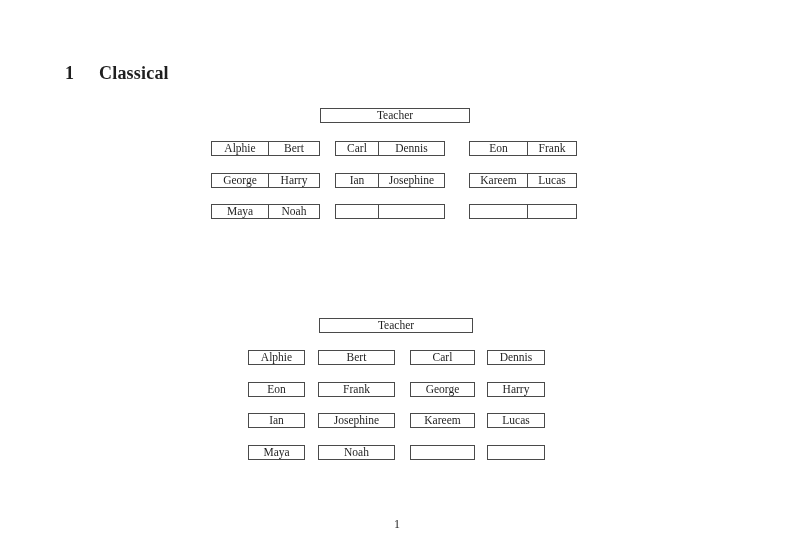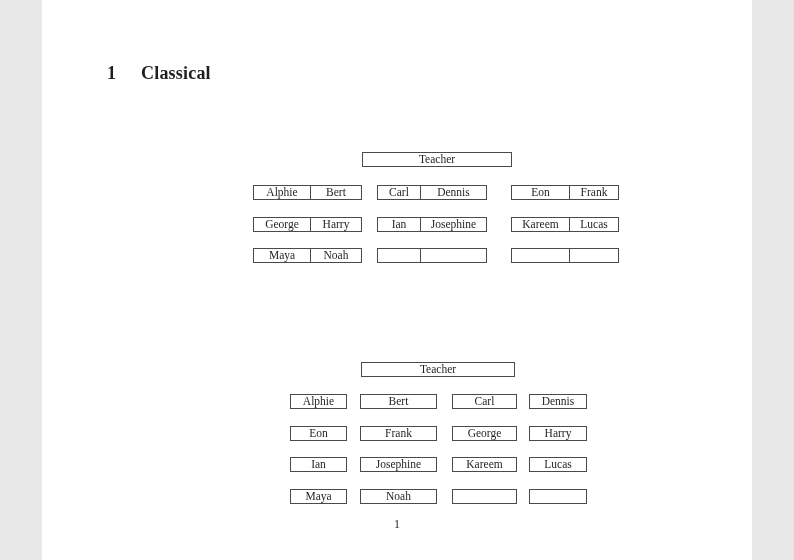--- a/index.html
+++ b/index.html
@@ -1,18 +1,18 @@
 <!DOCTYPE html>
 <html style="--background: #ffffff; --border: #4a4a4a; --text: #1f1f1f;"><head>
 <meta charset="utf-8">
 <style>
   html,body { margin:0; padding:0; background:#e8e8e8; }
   .page {
     position:relative;
-    width:710px; height:560px;
+    width:794px; height:560px;
     margin:0 auto;
     background:var(--background, #ffffff);
     color:var(--text, #1f1f1f);
     font-family:"Liberation Serif","DejaVu Serif",serif;
     overflow:hidden;
   }
   .heading {
     position:absolute;
     left:65px;
     font-size:18px;
@@ -25,21 +25,20 @@
     position:absolute;
     box-sizing:border-box;
     border:1px solid var(--border, #4a4a4a);
     background:var(--background, #ffffff);
     display:flex;
     align-items:center;
     justify-content:center;
     font-size:11.5px;
     line-height:1;
     white-space:nowrap;
-    margin-top:44px;
   }
   .desk { padding:0; justify-content:flex-start; }
   .desk .seat {
     box-sizing:border-box;
     height:100%;
     display:flex;
     align-items:center;
     justify-content:center;
   }
   .desk .seat.first { border-right:1px solid var(--border, #4a4a4a); }

